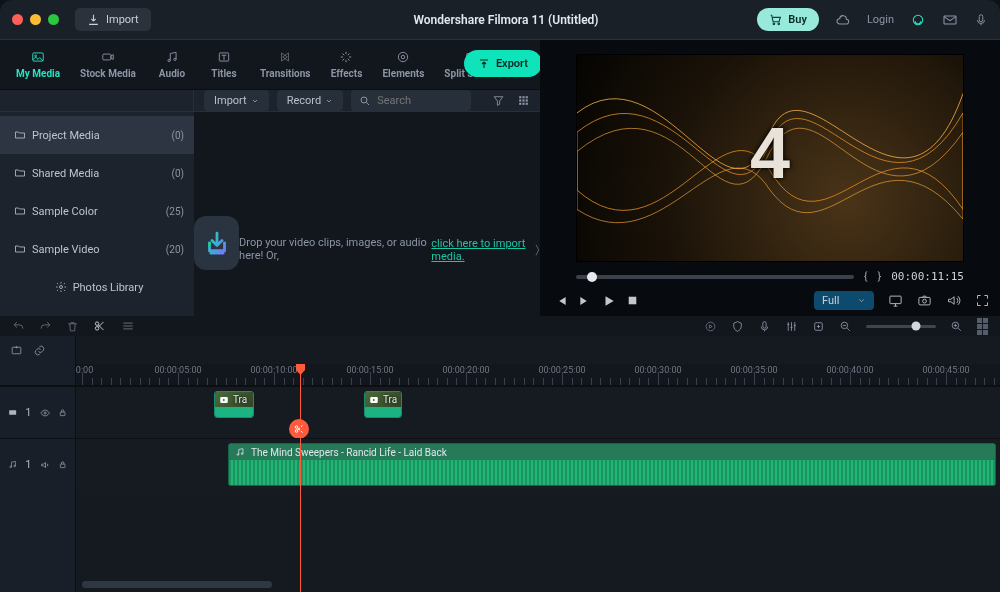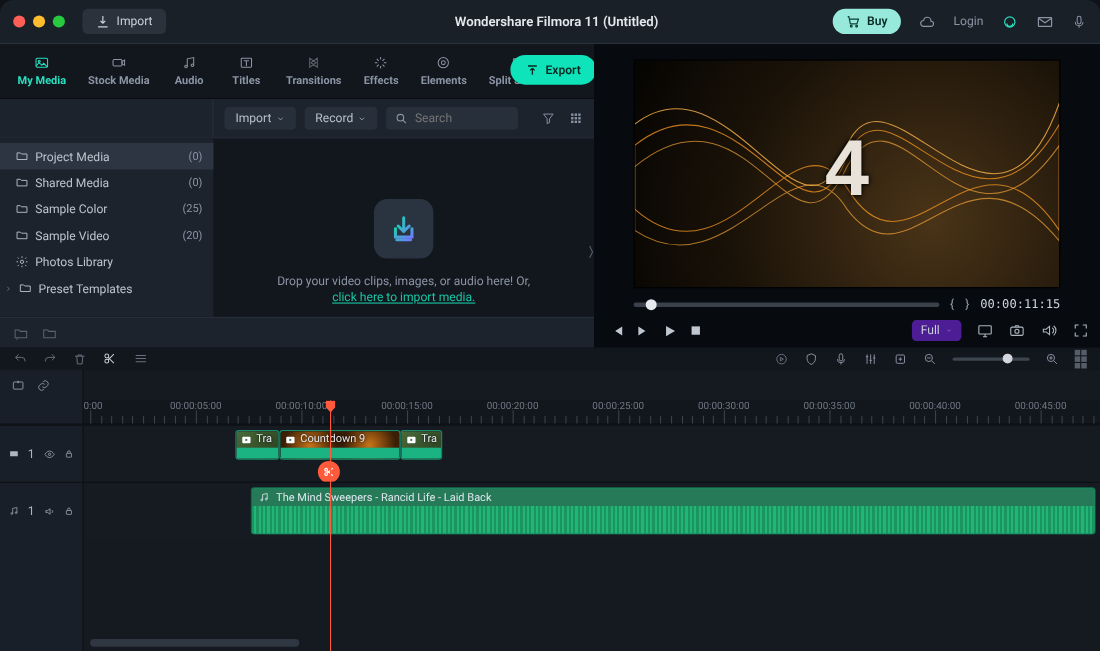--- a/index.html
+++ b/index.html
@@ -31,44 +31,44 @@
   .media-col{display:flex;flex-direction:column;width:540px;}
   .sub-toolbar{height:36px;background:#1c232d;display:flex;align-items:center;border-bottom:1px solid #272f3a;}
   .side-width{width:194px;height:100%;display:flex;align-items:center;gap:8px;padding:0 8px;border-right:1px solid #272f3a;}
   .drop-like{display:flex;align-items:center;gap:4px;color:#b8c0cc;background:#272f3a;padding:4px 10px;border-radius:4px;font-size:11px;}
   .search{display:flex;align-items:center;gap:6px;background:#272f3a;padding:4px 8px;border-radius:4px;color:#8b95a5;margin-left:8px;width:120px;}
   .search input{background:transparent;border:none;outline:none;color:#c9d1d9;width:80px;font-size:11px;}
   .st-icons{display:flex;gap:12px;margin-left:auto;padding-right:10px;color:#8b95a5;}
   
   .media-body{display:flex;flex:1;background:#12161d;}
   .sidebar{width:194px;background:#1c232d;padding-top:4px;}
-  .srow{display:flex;align-items:center;height:24px;padding:0 10px 0 14px;color:#bcc4ce;position:relative;gap:6px;}
+  .srow{display:flex;align-items:center;height:38px;padding:0 10px 0 14px;color:#bcc4ce;position:relative;gap:6px;justify-content:center;}
   .srow.sel{background:#2d3542;}
   .srow .cnt{margin-left:auto;color:#8b95a5;font-size:10px;}
   
-  .media-drop{flex:1;display:flex;flex-direction:column;align-items:center;justify-content:center;color:#8b95a5;position:relative;margin-top:44px;}
+  .media-drop{flex:1;display:flex;align-items:center;justify-content:center;color:#8b95a5;position:relative;margin-top:44px;}
   .dlicon{width:54px;height:54px;border-radius:12px;background:#2a3340;display:flex;align-items:center;justify-content:center;margin-bottom:14px;}
   .media-drop .t{font-size:11px;margin-bottom:2px;}
   .media-drop .lnk{color:#19c7a6;text-decoration:underline;font-size:11px;}
   .chev-r{position:absolute;right:-1px;top:50%;transform:translateY(-50%);color:#556070;}
   
   .foot-icons{height:28px;background:#1c232d;display:flex;align-items:center;gap:12px;padding:0 12px;color:#5a6370;border-top:1px solid #272f3a;}
   
   
   .preview{width:460px;background:#070a0e;display:flex;flex-direction:column;position:absolute;right:0;top:40px;height:276px;}
   .vid{flex:1;margin:14px 36px 4px 36px;background:radial-gradient(circle at 70% 70%,#4a3418 0%,#1a1208 60%,#050402 100%);position:relative;border:1px solid #000;overflow:hidden;}
   .numOverlay{position:absolute;left:50%;top:50%;transform:translate(-50%,-56%);font-size:72px;font-weight:700;color:#e8e2d8;text-shadow:0 0 2px #000,0 0 6px #000;font-family:Arial Black,Arial;}
   .wave{position:absolute;inset:0;}
   .pv-seek{display:flex;align-items:center;padding:4px 36px;gap:10px;color:#9aa3af;}
   .seek-track{flex:1;height:4px;background:#3a414b;border-radius:2px;position:relative;}
   .seek-knob{position:absolute;left:16px;top:50%;transform:translate(-50%,-50%);width:10px;height:10px;border-radius:50%;background:#e6e9ee;}
   .pv-ctrls{display:flex;align-items:center;padding:4px 10px 6px 10px;gap:12px;color:#c0c7d0;}
   .pv-ctrls .left{display:flex;gap:10px;padding-left:4px;}
   .pv-ctrls .right{display:flex;gap:14px;align-items:center;margin-left:auto;}
-  .full{display:flex;align-items:center;gap:6px;background:#4c1d95;padding:3px 8px;border-radius:4px;font-size:11px;color:#c9d1d9;width:45px;justify-content:space-between;}
+  .full{display:flex;align-items:center;gap:6px;background:#0c4a6e;padding:3px 8px;border-radius:4px;font-size:11px;color:#c9d1d9;width:60px;justify-content:space-between;}
   
   
   .tl-toolbar{position:absolute;top:316px;left:0;right:0;height:20px;background:#12161d;display:flex;align-items:center;padding:0 12px;gap:14px;color:#6a7280;}
   .tl-tb-right{display:flex;align-items:center;gap:14px;margin-left:auto;}
   .zoom-track{width:70px;height:3px;background:#3d4550;border-radius:2px;position:relative;}
   .zoom-knob{position:absolute;right:20px;top:50%;transform:translate(50%,-50%);width:9px;height:9px;border-radius:50%;background:#d3d7dd;}
   .vgrid{display:grid;grid-template-columns:5px 5px;grid-template-rows:5px 5px 5px;gap:1px;}
   .vgrid span{background:#555d68;}
   
   
@@ -608,32 +608,20 @@
         <span class="thumb"></span>
         <div class="label">
             <svg width="10" height="10" viewBox="0 0 24 24" fill="#fff">
               <rect x="3" y="5" width="18" height="14" rx="2"></rect>
               <path d="M10 9l5 3-5 3z" fill="#1d4c3e"></path>
             </svg>
             <span>Tra</span>
           </div>
         <div class="vidstrip"></div>
         </div>
-      <div class="clip vid-clip" style="left:178px;width:110px;background:#0f0b07">
-        <span class="thumb cd" style="width:55px"></span>
-          <span class="thumb cd" style="width:55px"></span>
-        <div class="label">
-            <svg width="10" height="10" viewBox="0 0 24 24" fill="#fff">
-              <rect x="3" y="5" width="18" height="14" rx="2"></rect>
-              <path d="M10 9l5 3-5 3z" fill="#1d4c3e"></path>
-            </svg>
-            <span>Countdown 9</span>
-          </div>
-        <div class="vidstrip"></div>
-        </div>
       <div class="clip vid-clip" style="left:288px;width:38px">
         <span class="thumb"></span>
         <div class="label">
             <svg width="10" height="10" viewBox="0 0 24 24" fill="#fff">
               <rect x="3" y="5" width="18" height="14" rx="2"></rect>
               <path d="M10 9l5 3-5 3z" fill="#1d4c3e"></path>
             </svg>
             <span>Tra</span>
           </div>
         <div class="vidstrip"></div>

